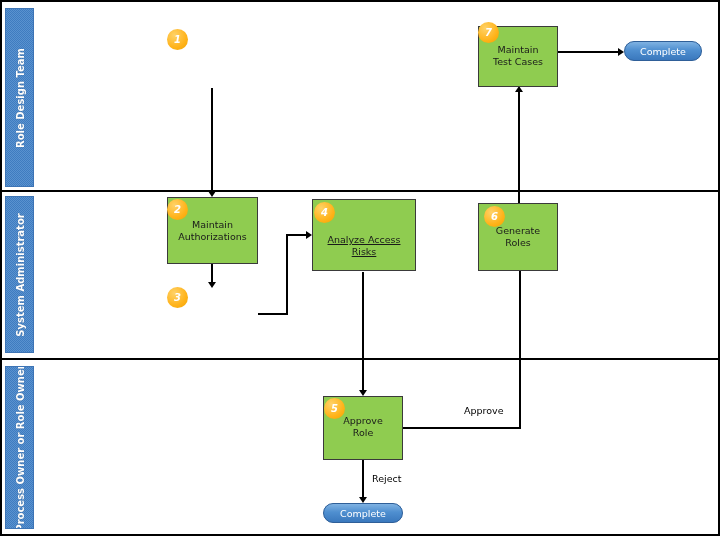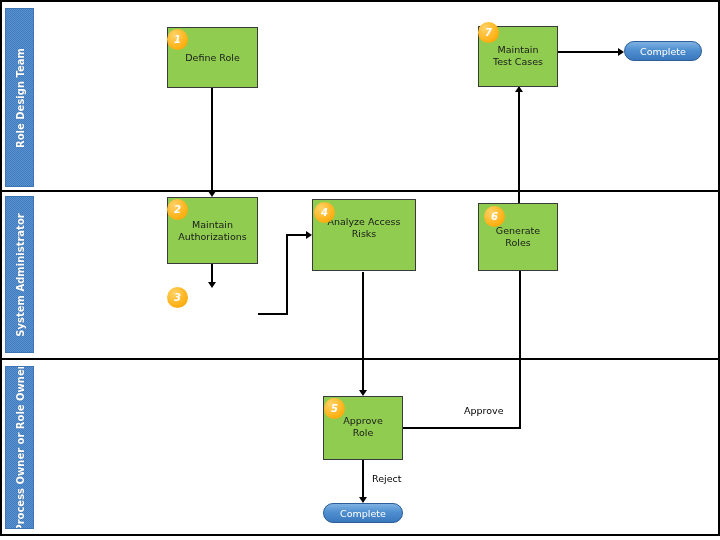--- a/index.html
+++ b/index.html
@@ -191,35 +191,32 @@
   <div class="conn conn-v" style="left:362px; top:460px; height:38px;"></div>
   <div class="arrow-head arrow-down" style="left:359px; top:497px;"></div>
   <div class="edge-label" style="left:372px; top:473px;">Reject</div>
 
   <div class="conn conn-v" style="left:518px; top:92px; height:113px;"></div>
   <div class="arrow-head arrow-up" style="left:515px; top:86px;"></div>
 
   <div class="conn conn-h" style="left:558px; top:51px; width:62px;"></div>
   <div class="arrow-head arrow-right" style="left:618px; top:48px;"></div>
 
-  <div class="node-box" style="left:167px; top:27px; width:91px; height:61px;">
-    <div class="node-label" style="top:24px;">Define Role</div>
-  </div>
   <div class="badge" style="left:167px; top:29px;">1</div>
 
   <div class="node-box" style="left:167px; top:197px; width:91px; height:67px;">
     <div class="node-label" style="top:21px;">Maintain
 Authorizations</div>
   </div>
   <div class="badge" style="left:167px; top:199px;">2</div>
 
   <div class="badge" style="left:167px; top:287px;">3</div>
 
   <div class="node-box" style="left:312px; top:199px; width:104px; height:72px;">
-    <div class="node-label" style="top:16px;">Analyze Access
+    <div class="node-label" style="top:34px;text-decoration:underline;">Analyze Access
 Risks</div>
   </div>
   <div class="badge" style="left:314px; top:202px;">4</div>
 
   <div class="node-box" style="left:323px; top:396px; width:80px; height:64px;">
     <div class="node-label" style="top:18px;">Approve
 Role</div>
   </div>
   <div class="badge" style="left:324px; top:398px;">5</div>
 

